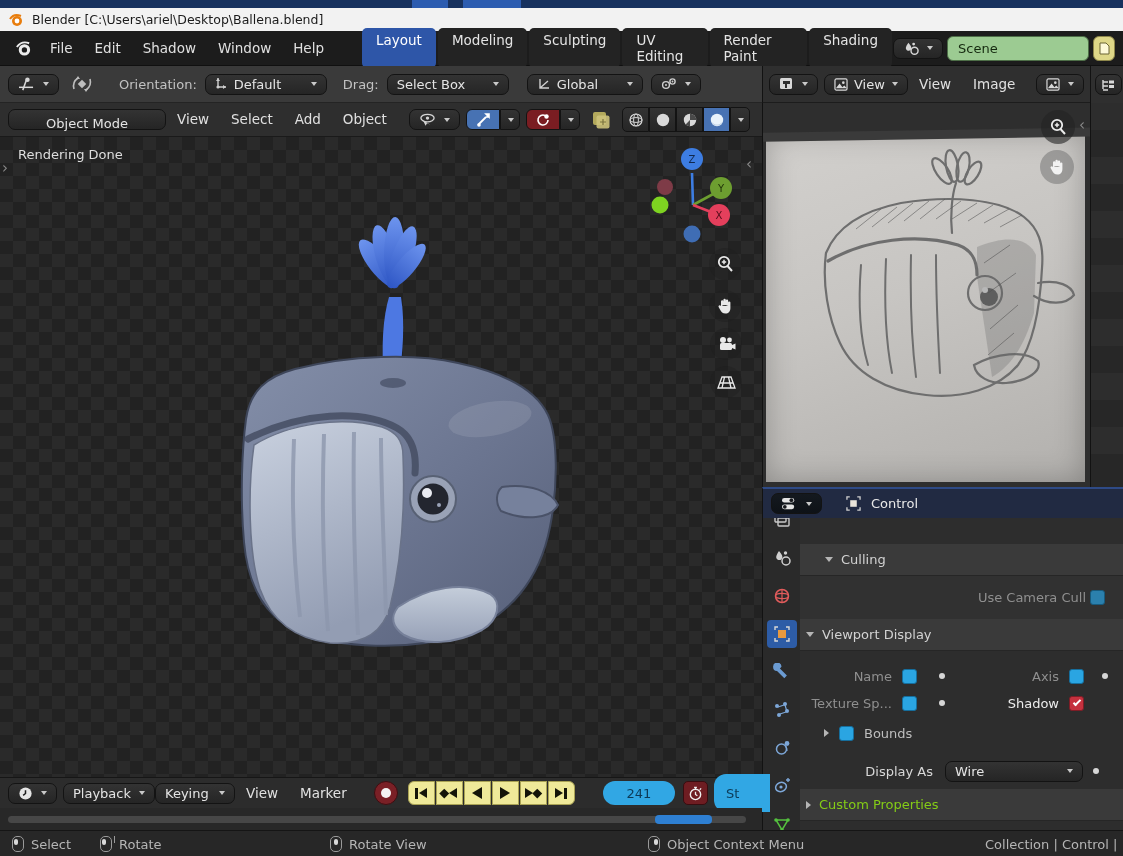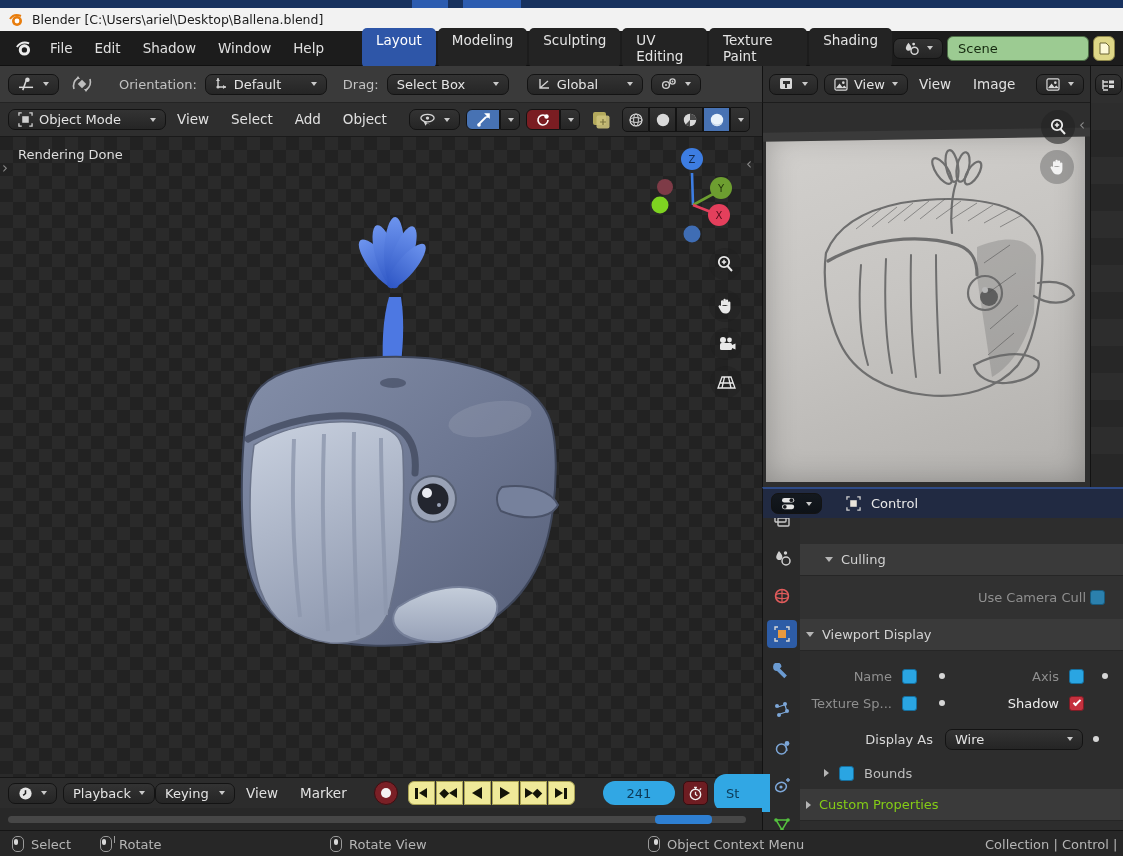--- a/index.html
+++ b/index.html
@@ -134,21 +134,21 @@
     <span class="menu">File</span>
     <span class="menu">Edit</span>
     <span class="menu">Shadow</span>
     <span class="menu">Window</span>
     <span class="menu">Help</span>
     <div style="display:flex;margin-left:26px;">
       <span class="wtab active">Layout</span>
       <span class="wtab">Modeling</span>
       <span class="wtab">Sculpting</span>
       <span class="wtab">UV Editing</span>
-      <span class="wtab">Texture Paint</span>
+      <span class="wtab">Render Paint</span>
       <span class="wtab">Shading</span>
     </div>
     <div style="margin-left:auto;display:flex;align-items:center;gap:4px;margin-right:2px;">
       <span class="btn">
         <svg width="16" height="15" viewBox="0 0 18 17">
           <path d="M6 2 C3 6.5 2.4 8.6 4.4 10.4 C6.4 12 9.4 10.8 9.4 8 C9.4 6 8 4.6 6 2 Z" fill="#d8d8d8"></path>
           <circle cx="13" cy="11" r="4" stroke="#d8d8d8" stroke-width="1.6" fill="none"></circle>
           <circle cx="12" cy="3.5" r="1.6" fill="#d8d8d8"></circle>
         </svg>
         <span class="caret"></span>
@@ -261,21 +261,21 @@
       <div class="row"></div>
     <div class="row"></div>
       <div class="row"></div>
     <div class="row"></div>
       <div class="row"></div>
     <div class="row"></div>
       <div class="row"></div>
   </div>
 
   <div class="abs" id="vpheader">
-    <span class="btn" style="width:158px;">
+    <span class="btn" style="width:158px;flex-direction:column;">
       <svg width="15" height="15" viewBox="0 0 16 16">
         <path d="M1 4 V1 h3 M12 1 h3 v3 M15 12 v3 h-3 M4 15 H1 v-3" stroke="#d0d0d0" stroke-width="1.4" fill="none"></path>
         <rect x="4.5" y="4.5" width="7" height="7" fill="#d0d0d0"></rect>
       </svg>
       <span>Object Mode</span>
       <span class="caret" style="margin-left:auto;"></span>
     </span>
     <span class="menu">View</span>
     <span class="menu">Select</span>
     <span class="menu">Add</span>
@@ -627,33 +627,33 @@
       </div>
       <div class="prow" style="height:28px;">
         <span class="glabel" style="width:92px;text-align:right;">Texture Sp...</span>
         <span class="cb blue" style="margin-left:10px;"></span>
         <span class="dot" style="margin-left:22px;"></span>
         <span style="width:92px;text-align:right;margin-left:22px;color:#ececec;">Shadow</span>
         <span class="cb red" style="margin-left:10px;">
             <span class="check"></span>
           </span>
       </div>
+      <div class="prow" style="height:32px;padding-left:24px;gap:10px;">
+        <span class="tri-r"></span>
+        <span class="cb blue"></span>
+        <span style="color:#bdbdbd;">Bounds</span>
+      </div>
       <div class="prow" style="height:36px;margin-top:4px;">
         <span style="width:133px;text-align:right;color:#d8d8d8;">Display As</span>
         <span class="btn" style="margin-left:12px;width:138px;">
           <span>Wire</span>
           <span class="caret" style="margin-left:auto;"></span>
         </span>
         <span class="dot" style="margin-left:10px;"></span>
       </div>
-      <div class="prow" style="height:32px;padding-left:24px;gap:10px;">
-        <span class="tri-r"></span>
-        <span class="cb blue"></span>
-        <span style="color:#bdbdbd;">Bounds</span>
-      </div>
     </div>
     <div class="phead" style="padding-left:6px;">
       <span class="tri-r"></span>
       <span style="color:#84cc16;">Custom Properties</span>
     </div>
   </div>
 
   <div class="abs" id="tlheader">
     <span class="btn">
       <svg width="15" height="15" viewBox="0 0 16 16">

